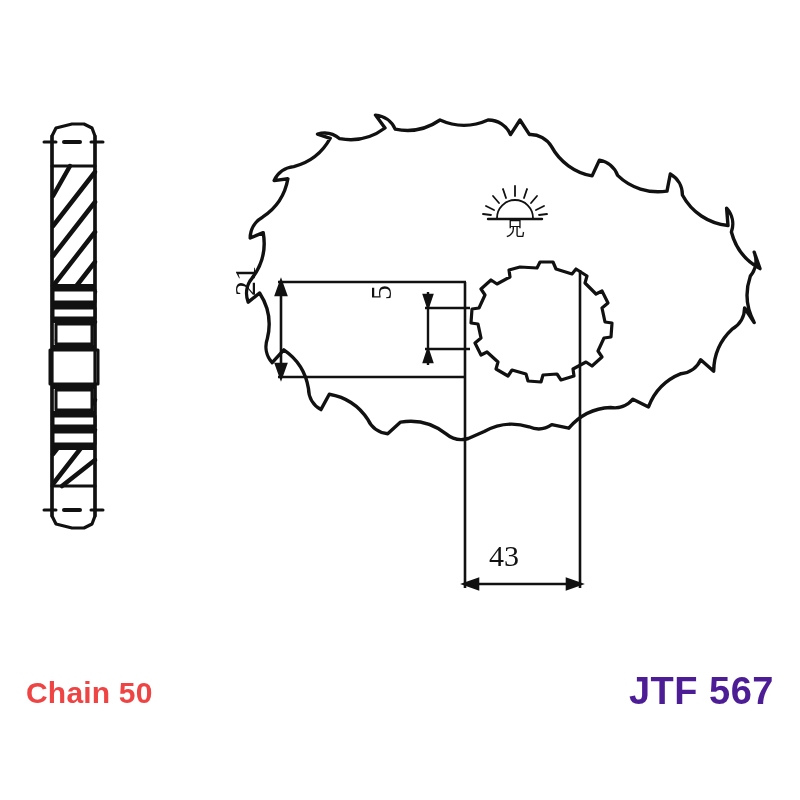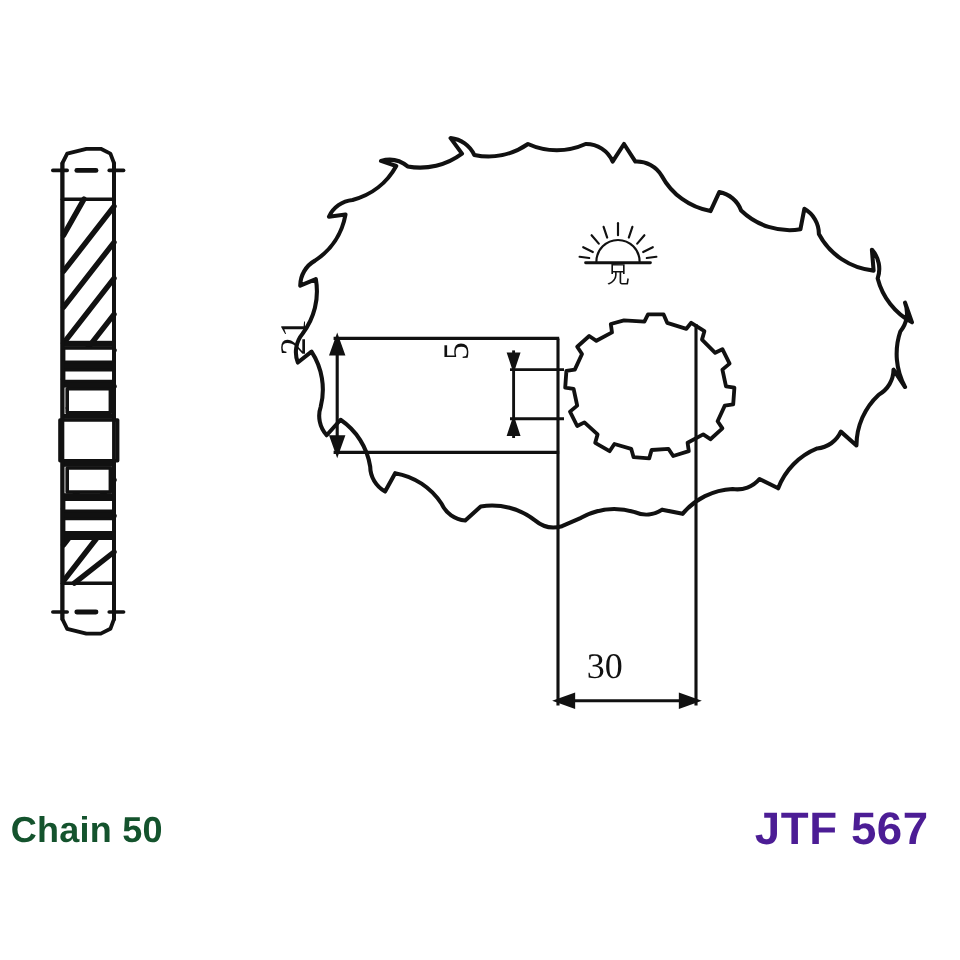--- a/index.html
+++ b/index.html
@@ -17,26 +17,26 @@
   }
   #drawing {
     position: absolute;
     left: 0;
     top: 0;
     width: 800px;
     height: 800px;
   }
   .label-chain {
     position: absolute;
-    left: 9px;
+    left: 26px;
     top: 676px;
     font-family: "Liberation Sans", sans-serif;
     font-weight: bold;
     font-size: 30px;
-    color: #14532d;
+    color: #ef4444;
     letter-spacing: 0.2px;
     white-space: nowrap;
   }
   .label-part {
     position: absolute;
     right: 26px;
     top: 670px;
     font-family: "Liberation Sans", sans-serif;
     font-weight: bold;
     font-size: 38px;
@@ -273,19 +273,19 @@
         <polygon points="464,584 478,579 478,589"></polygon>
         <polygon points="581,584 567,579 567,589"></polygon>
       </g>
     </g>
   </svg>
 
   <div class="dim-text" id="dim-21">21</div>
 
   <div class="dim-text" id="dim-5">5</div>
 
-  <div class="dim-text" id="dim-25">30</div>
+  <div class="dim-text" id="dim-25">43</div>
 
   <div class="label-chain">Chain 50</div>
 
   <div class="label-part">JTF 567</div>
 
 </div>
 
 </body></html>

